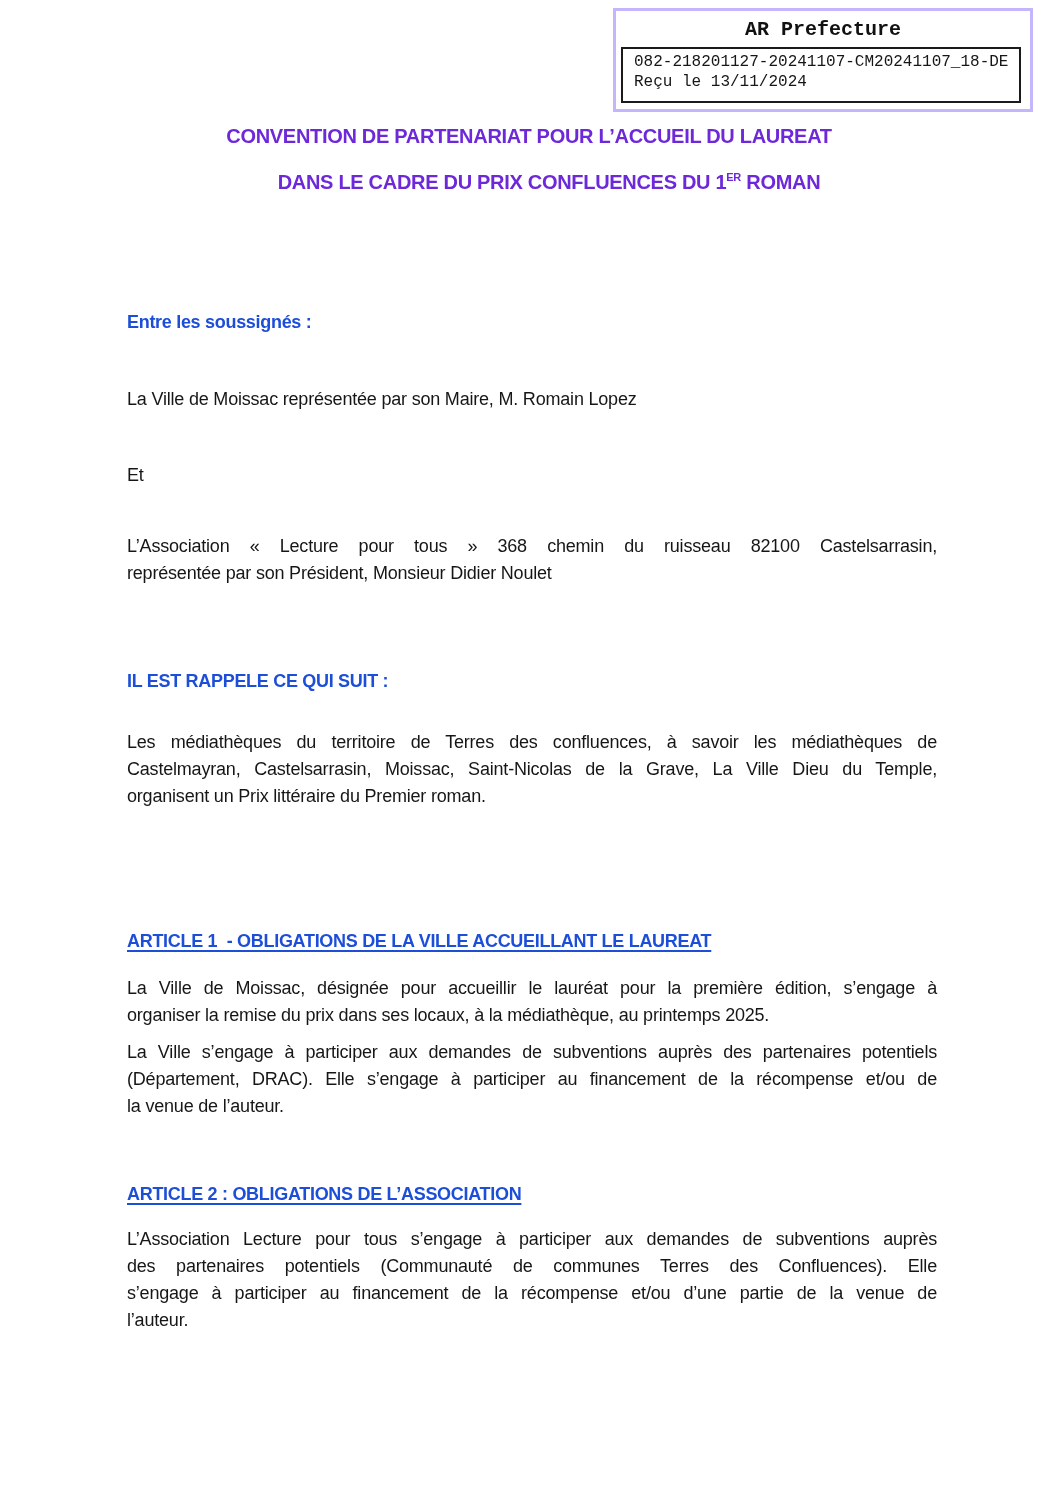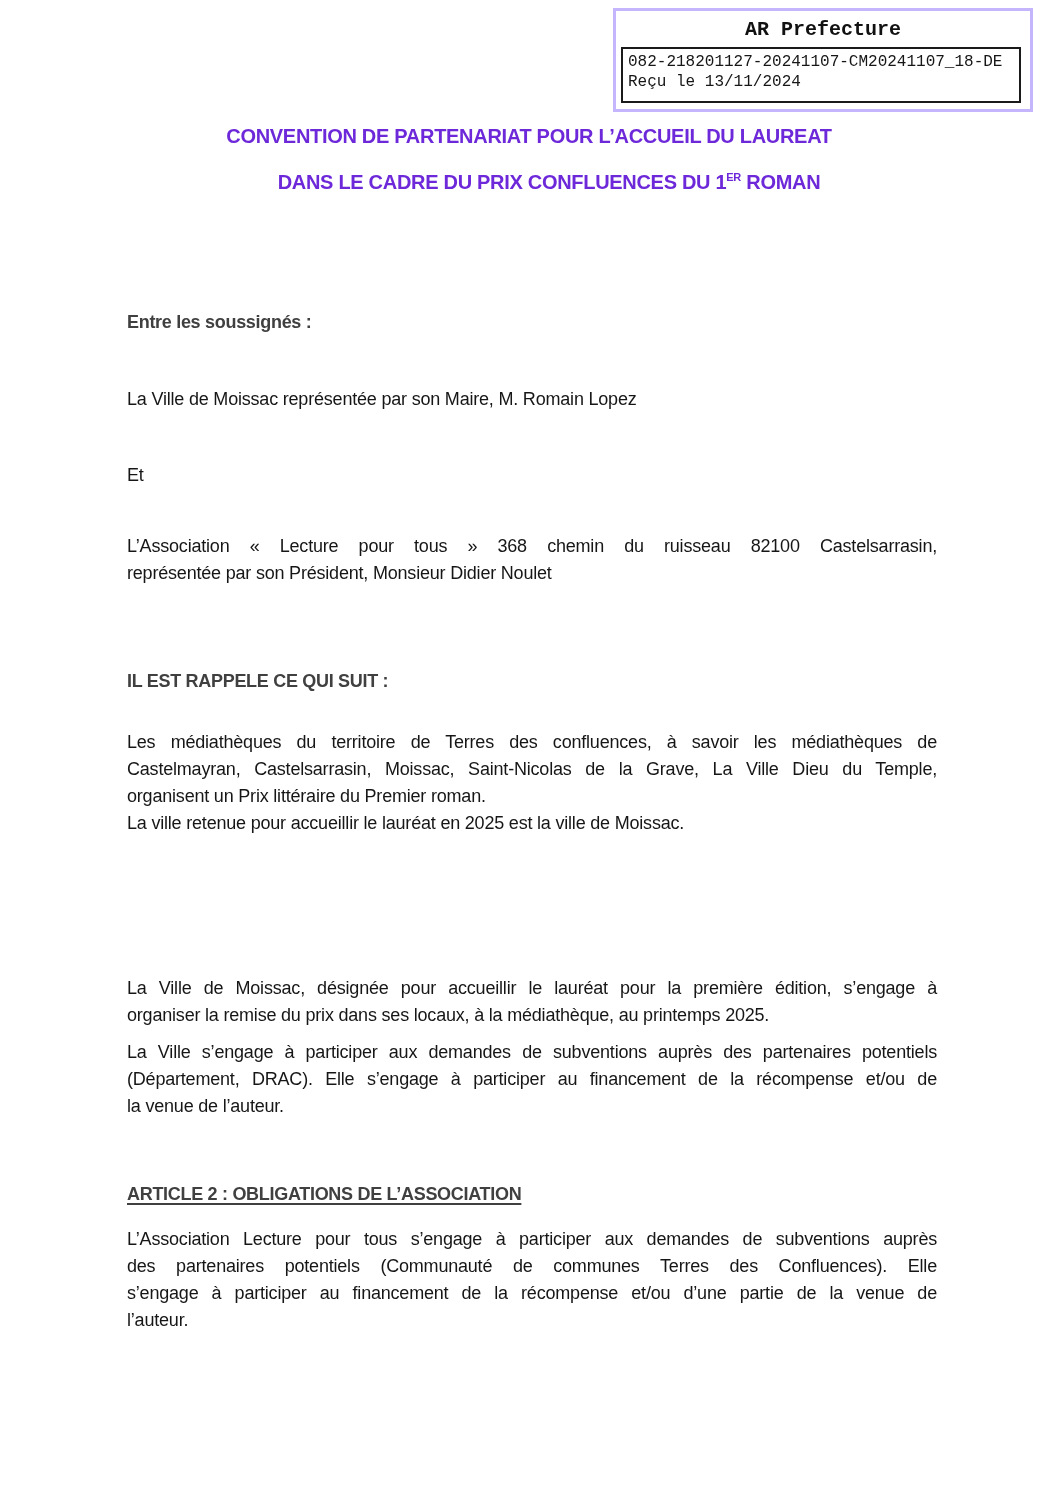--- a/index.html
+++ b/index.html
@@ -30,21 +30,21 @@
     text-align-last: justify;
   }
   .jline-last {
     text-align-last: left;
   }
   .heading {
     font-weight: bold;
     font-size: 18px;
     line-height: 24px;
     letter-spacing: -0.3px;
-    color: #404040;
+    color: #1d4ed8;
     white-space: pre-wrap;
   }
   .underlined {
     text-decoration: underline;
     text-decoration-thickness: 2px;
     text-underline-offset: 3px;
   }
   .doc-title {
     position: absolute;
     left: 0;
@@ -85,21 +85,21 @@
     color: #111111;
   }
   .stamp-inner {
     position: absolute;
     left: 5px;
     top: 36px;
     width: 400px;
     height: 56px;
     border: 2px solid #1a1a1a;
     box-sizing: border-box;
-    padding: 3px 5px 0 5px;
+    padding: 3px 5px 0 11px;
     font-size: 16px;
     line-height: 20px;
     color: #161616;
     white-space: nowrap;
   }
 </style>
 </head>
 <body>
 
 <div class="page">
@@ -127,23 +127,23 @@
     </div>
 
   <div class="block heading" style="top:669px;">IL EST RAPPELE CE QUI SUIT :</div>
 
   <div class="block" style="top:729px;">
       <div class="jline">Les médiathèques du territoire de Terres des confluences, à savoir les médiathèques de</div>
       <div class="jline">Castelmayran, Castelsarrasin, Moissac, Saint-Nicolas de la Grave, La Ville Dieu du Temple,</div>
       <div class="jline jline-last">organisent un Prix littéraire du Premier roman.</div>
     </div>
 
-  <div class="block" style="top:810px;">La ville retenue pour accueillir le lauréat en 2025 est la ville de Moissac.</div>
 
 
+  <div class="block heading underlined" style="top:929px;">ARTICLE 1  - OBLIGATIONS DE LA VILLE ACCUEILLANT LE LAUREAT</div>
 
   <div class="block" style="top:975px;">
       <div class="jline">La Ville de Moissac, désignée pour accueillir le lauréat pour la première édition, s’engage à</div>
       <div class="jline jline-last">organiser la remise du prix dans ses locaux, à la médiathèque, au printemps 2025.</div>
     </div>
 
   <div class="block" style="top:1039px;">
       <div class="jline">La Ville s’engage à participer aux demandes de subventions auprès des partenaires potentiels</div>
       <div class="jline">(Département, DRAC). Elle s’engage à participer au financement de la récompense et/ou de</div>
       <div class="jline jline-last">la venue de l’auteur.</div>

